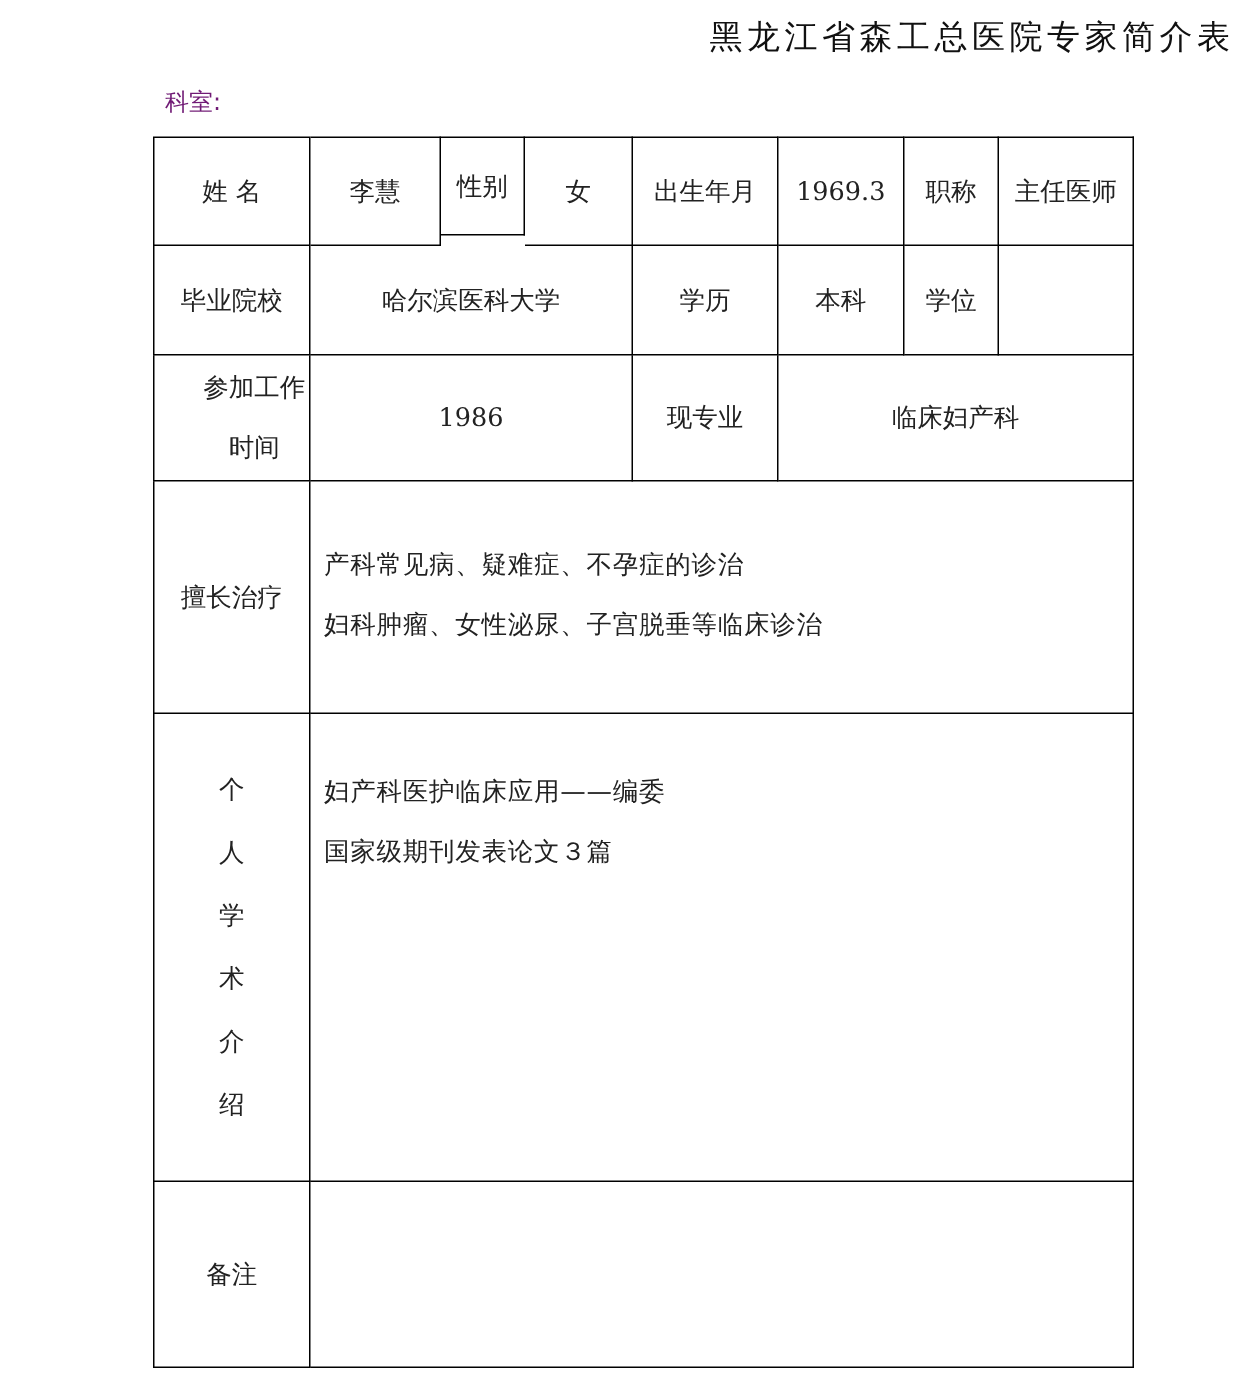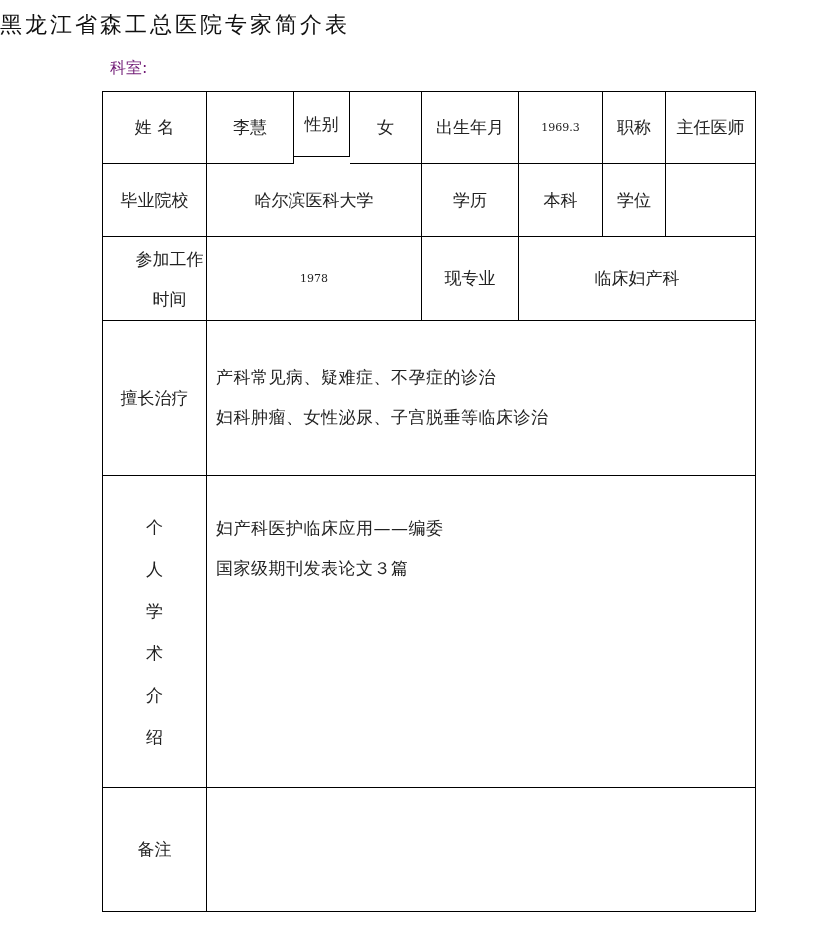--- a/index.html
+++ b/index.html
@@ -1,27 +1,27 @@
 <!DOCTYPE html>
 <html><head>
   <meta charset="utf-8">
   <style>
     html, body { margin: 0; padding: 0; background: #ffffff; }
     body { width: 823px; height: 927px; position: relative; overflow: hidden;
            font-family: "DejaVu Sans", "Liberation Sans", sans-serif; color: #222; }
-    .title { position: absolute; left: 0; width: 823px; top: 10px; text-align: left;
+    .title { position: absolute; left: 0; width: 823px; top: 10px; text-align: right;
              font-size: 22px; letter-spacing: 3px; color: #111; font-family: "DejaVu Serif", serif; }
     .dept { position: absolute; left: 110px; top: 58px; font-size: 16px; color: #701a75; }
     .grid { position: absolute; left: 0; top: 0; width: 823px; height: 927px; }
     .cell { position: absolute; box-sizing: border-box; border: 1.5px solid #000;
             display: flex; align-items: center; justify-content: center;
             font-size: 17px; text-align: center; background: transparent; }
     .cell.nt { border-top: none; }
     .cell.nl { border-left: none; }
-    .num { font-family: "DejaVu Serif", serif; font-size: 11px; }
+    .num { font-family: "DejaVu Serif", serif; font-size: 17px; }
     .twoline { flex-direction: column; line-height: 40px; padding-left: 30px; }
     .leftbody { justify-content: flex-start; align-items: flex-start; flex-direction: column;
                 padding-left: 9px; text-align: center; }
     .leftbody .ln { height: 40px; line-height: 40px; font-size: 17px; letter-spacing: 0.5px; }
     .vert { flex-direction: column; line-height: 42px; }
   </style>
 </head>
 <body>
 
 <div class="title">黑龙江省森工总医院专家简介表</div>
@@ -71,21 +71,21 @@
   </div>
   <div class="cell nt nl" style="left:666px;top:164px;width:90px;height:73px;">
     <span></span>
   </div>
 
   <div class="cell nt twoline" style="left:102px;top:237px;width:105px;height:84px;">
     <span>参加工作</span>
     <span>时间</span>
   </div>
   <div class="cell nt nl num" style="left:207px;top:237px;width:215px;height:84px;">
-    <span>1978</span>
+    <span>1986</span>
   </div>
   <div class="cell nt nl" style="left:422px;top:237px;width:97px;height:84px;">
     <span>现专业</span>
   </div>
   <div class="cell nt nl" style="left:519px;top:237px;width:237px;height:84px;">
     <span>临床妇产科</span>
   </div>
 
   <div class="cell nt" style="left:102px;top:321px;width:105px;height:155px;">
     <span>擅长治疗</span>

